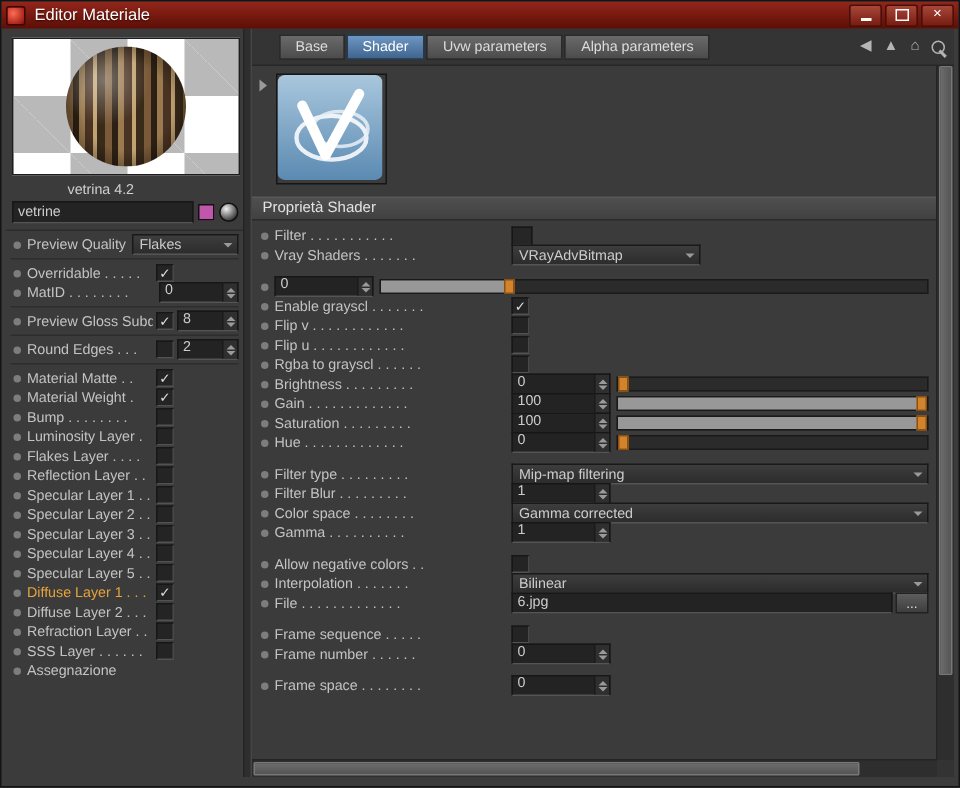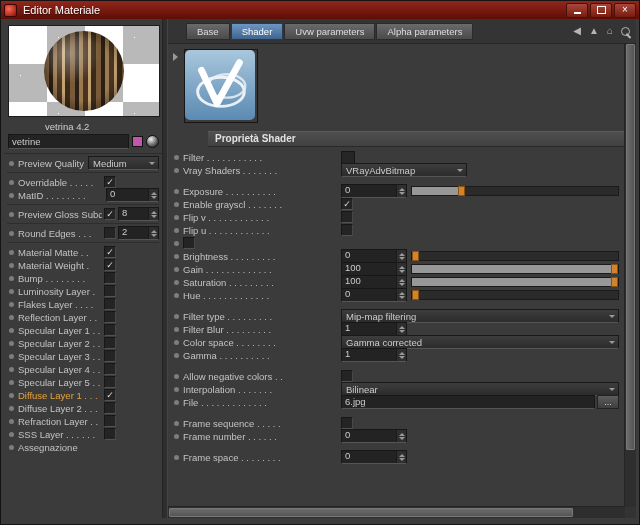--- a/index.html
+++ b/index.html
@@ -81,21 +81,21 @@
   .pin-shape::after{content:'';position:absolute;left:5px;top:5px;width:6px;height:1.5px;background:#b5b5b5;
     transform:rotate(45deg);transform-origin:0 0;}
 
   
   .rp-scroll{position:absolute;top:24px;left:0;right:11px;bottom:11px;overflow:hidden;}
   .logo-row{display:flex;align-items:flex-start;padding:6px 0 8px 2px;}
   .expand-tri{width:0;height:0;border-top:4px solid transparent;border-bottom:4px solid transparent;
     border-left:5px solid #9a9a9a;margin:4px 6px 0 3px;cursor:pointer;}
   .vray-logo{width:72px;height:72px;border:1px solid #161616;cursor:pointer;}
   .section-header{height:14px;background:linear-gradient(#4f4f4f,#414141);border-top:1px solid #5a5a5a;
-    border-bottom:1px solid #2a2a2a;color:#e2e2e2;font-size:10px;font-weight:bold;line-height:14px;padding-left:7px;cursor:pointer;margin-left:40px;}
+    border-bottom:1px solid #2a2a2a;color:#e2e2e2;font-size:10px;font-weight:normal;line-height:14px;padding-left:7px;cursor:pointer;}
   .params{padding:4px 6px 0 4px;}
   .rp-row{display:flex;align-items:center;height:12px;margin-bottom:1px;}
   .rp-label{width:158px;flex:0 0 auto;font-size:9.5px;color:#c3c3c3;white-space:nowrap;overflow:hidden;}
   .ctrl{flex:1;display:flex;align-items:center;min-width:0;}
   .w64{flex:0 0 64px;}
   .dd.short{flex:0 0 124px;}
   .dd.full{flex:1;}
   .slider{flex:1;height:8px;background:#2b2b2b;border:1px solid #1a1a1a;position:relative;margin-left:4px;min-width:0;}
   .sl-fill{position:absolute;left:0;top:0;bottom:0;background:#989898;display:block;}
   .sl-thumb{position:absolute;top:-1px;bottom:-1px;width:5px;background:#d2832e;border:1px solid #8a5010;display:block;}
@@ -146,21 +146,21 @@
       <div class="name-row">
         <input class="name-input" value="vetrine" style="">
         <span class="swatch" style="background: rgb(193, 87, 173);"></span>
         <span class="ball-icon"></span>
       </div>
       <div class="lp-rows" id="lp-rows">
           <div class="lp-row">
             <span class="pdot"></span>
             <span class="lp-label">Preview Quality</span>
             <span class="dd lp-dd">
-              <span class="val">Medium</span>
+              <span class="val">Flakes</span>
               <span class="tri-dn"></span>
             </span>
           </div>
           <div class="sep"></div>
           <div class="lp-row">
             <span class="pdot"></span>
             <span class="lp-label fixed">Overridable . . . . .</span>
             <span class="cb">✓</span>
           </div>
           <div class="lp-row">
@@ -334,21 +334,20 @@
               <span class="ctrl">
                 <span class="dd short">
                   <span class="val">VRayAdvBitmap</span>
                   <span class="tri-dn"></span>
                 </span>
               </span>
             </div>
             <div class="gap"></div>
             <div class="rp-row">
               <span class="pdot"></span>
-              <span class="rp-label">Exposure . . . . . . . . . .</span>
               <span class="ctrl">
                 <span class="spin w64">
                   <span class="val">0</span>
                   <span class="arrows">
                     <span class="tri-up"></span>
                     <span class="tri-dn"></span>
                   </span>
                 </span>
                 <span class="slider">
                   <span class="sl-fill" style="width: 23%;"></span>
@@ -372,20 +371,21 @@
             </div>
             <div class="rp-row">
               <span class="pdot"></span>
               <span class="rp-label">Flip u . . . . . . . . . . . .</span>
               <span class="ctrl">
                 <span class="cb"></span>
               </span>
             </div>
             <div class="rp-row">
               <span class="pdot"></span>
+              <span class="rp-label">Rgba to grayscl . . . . . .</span>
               <span class="ctrl">
                 <span class="cb"></span>
               </span>
             </div>
             <div class="rp-row">
               <span class="pdot"></span>
               <span class="rp-label">Brightness . . . . . . . . .</span>
               <span class="ctrl">
                 <span class="spin w64">
                   <span class="val">0</span>

